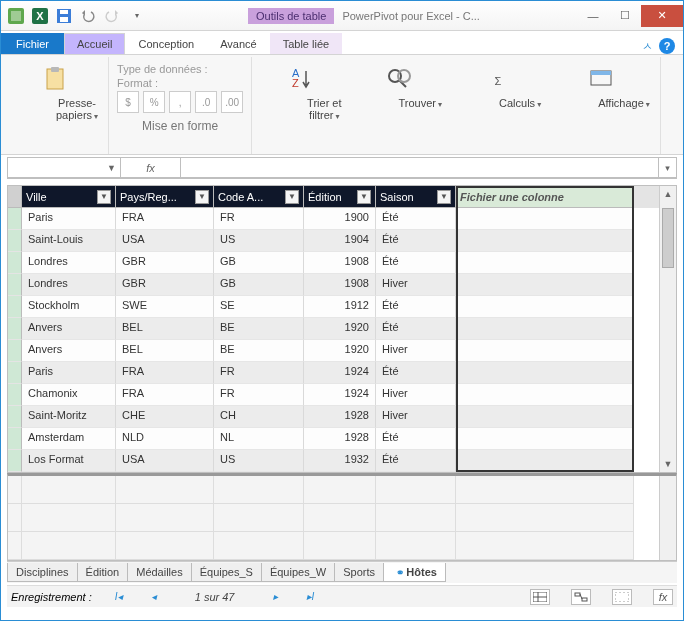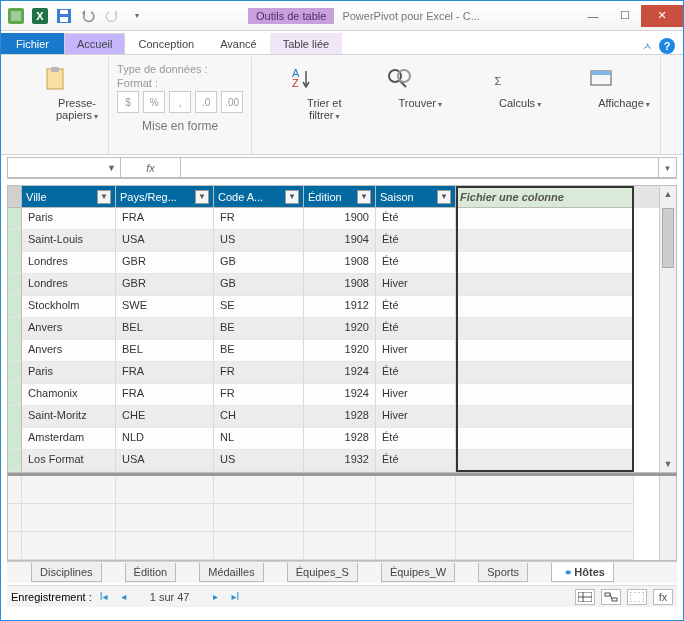--- a/index.html
+++ b/index.html
@@ -46,21 +46,21 @@
   .fx-cell { width: 60px; border: 1px solid #bfbfbf; border-left: none; display: flex; align-items: center; justify-content: center; color: #666; font-style: italic; }
   .formula-input { flex: 1; border: 1px solid #bfbfbf; border-left: none; padding: 0 4px; }
   .formula-dd { width: 18px; border: 1px solid #bfbfbf; border-left: none; display: flex; align-items: center; justify-content: center; color: #666; font-size: 9px; }
   
   
   .grid-wrap { position: relative; margin: 6px 6px 0 6px; border: 1px solid #bfbfbf; height: 288px; display: flex; }
   .grid-main { flex: 1; overflow: hidden; display: flex; flex-direction: column; }
   .grid-header { display: flex; background: #e4e4e4; height: 22px; }
   .row-head-blank { width: 14px; background: #d0d0d0; border-right: 1px solid #bbb; border-bottom: 1px solid #bbb; }
   .col-head { display: flex; align-items: center; padding: 0 4px; background: linear-gradient(#f2f2f2,#e0e0e0); border-right: 1px solid #bbb; border-bottom: 1px solid #bbb; color: #fff; position: relative; }
-  .col-head.data { background: #0369a1; }
+  .col-head.data { background: #0f172a; }
   .col-head.add { background: #d9ead8; color: #555; font-style: italic; }
   .col-head .dd-icon { margin-left: auto; width: 14px; height: 14px; background: #f5f5f5; border: 1px solid #999; display: flex; align-items: center; justify-content: center; color: #555; font-size: 8px; }
   .grid-rows { flex: 1; overflow: hidden; }
   .grid-row { display: flex; height: 22px; }
   .grid-row:nth-child(odd) .cell { background: #fdfdfd; }
   .grid-row:nth-child(even) .cell { background: #ececec; }
   .row-head { width: 14px; background: #cfe8d5; border-right: 1px solid #bbb; border-bottom: 1px solid #e4e4e4; }
   .cell { border-right: 1px solid #d9d9d9; border-bottom: 1px solid #e6e6e6; padding: 3px 6px; color: #333; white-space: nowrap; overflow: hidden; }
   .cell.num { text-align: right; }
   .vscroll { width: 17px; background: #f0f0f0; border-left: 1px solid #ccc; position: relative; }
@@ -73,26 +73,26 @@
   
   
   .measure-area { margin: 0 6px 0 6px; height: 88px; border: 1px solid #bfbfbf; border-top: 3px solid #999; display: flex; }
   .measure-cells { flex: 1; display: flex; flex-direction: column; }
   .mrow { flex: 1; display: flex; }
   .mcell { border-right: 1px solid #ddd; border-bottom: 1px solid #ddd; background: #f4f4f4; }
   .measure-vscroll { width: 17px; background: #f0f0f0; border-left: 1px solid #ccc; }
   
   
   .sheet-tabs { margin: 0 6px; height: 22px; display: flex; align-items: center; border-top: 1px solid #ccc; background: #f5f5f5; }
-  .sheet-tab { padding: 3px 8px; border: 1px solid #bbb; border-top: none; background: #efefef; color: #444; margin-right: -1px; cursor: pointer; font-size: 11px; margin-left: 24px; }
+  .sheet-tab { padding: 3px 8px; border: 1px solid #bbb; border-top: none; background: #efefef; color: #444; margin-right: -1px; cursor: pointer; font-size: 11px; }
   .sheet-tab.active { background: #fff; font-weight: bold; padding-left: 12px; }
   .link-icon { color: #2a8dd4; font-size: 10px; margin-right: 2px; }
   
   
-  .status-bar { margin: 2px 6px 0 6px; height: 22px; display: flex; align-items: center; background: #f3f3f3; border-top: 1px solid #ddd; padding: 0 4px; gap: 4px; }
+  .status-bar { margin: 2px 6px 0 6px; height: 22px; display: flex; align-items: center; background: #f3f3f3; border-top: 1px solid #ddd; padding: 0 4px; gap: 19px; font-style: italic; }
   .nav-btn { width: 16px; height: 16px; display: flex; align-items: center; justify-content: center; color: #2a8dd4; cursor: pointer; font-size: 10px; }
   .rec-count { color: #444; padding: 0 14px; }
   .view-btn { width: 20px; height: 16px; border: 1px solid #bbb; background: #fff; margin-left: 2px; display: flex; align-items: center; justify-content: center; }
   
   
   .cw-ville { width: 94px; } .cw-pays { width: 98px; } .cw-code { width: 90px; } .cw-ed { width: 72px; } .cw-saison { width: 80px; } .cw-add { width: 178px; }
 </style>
 </head>
 <body>
 

